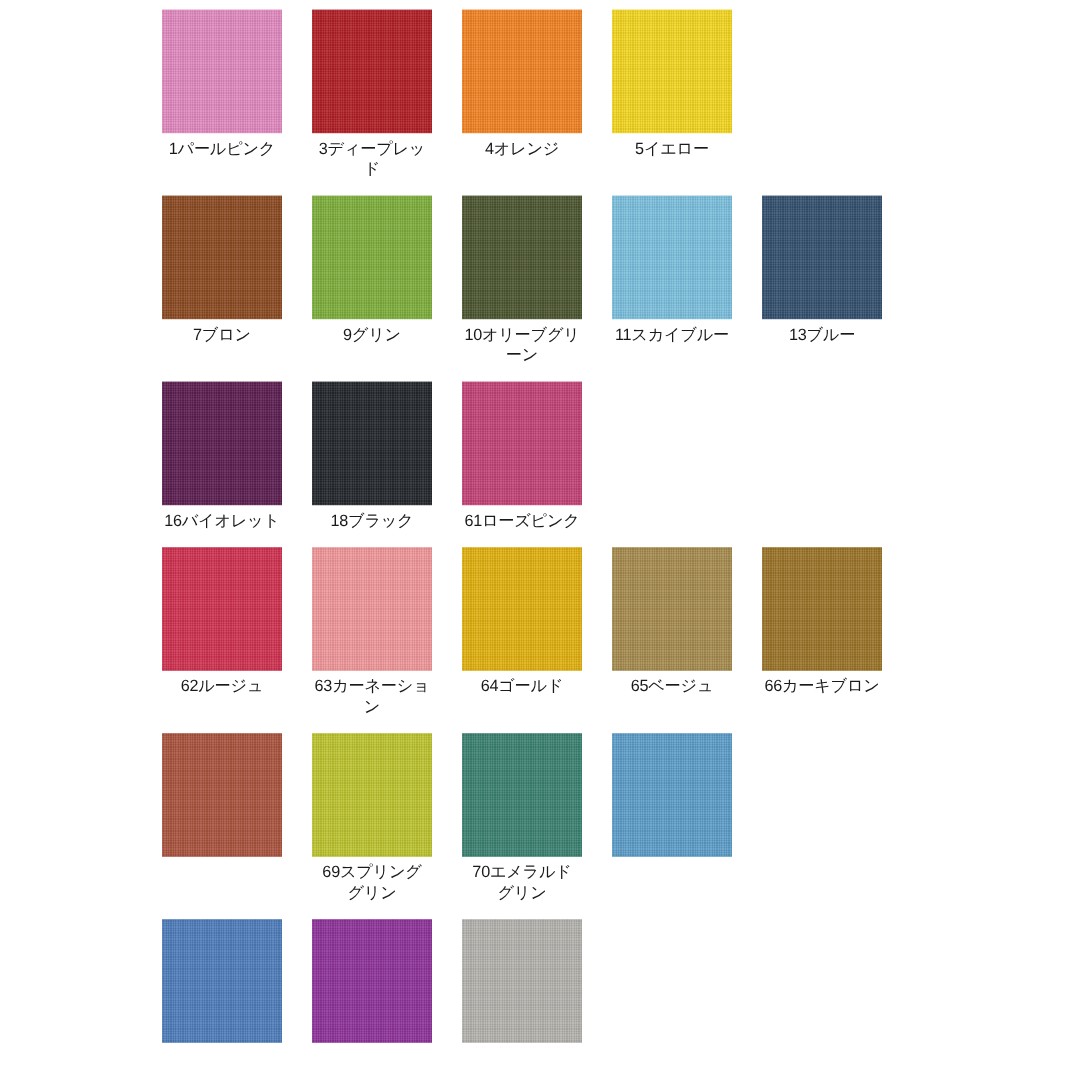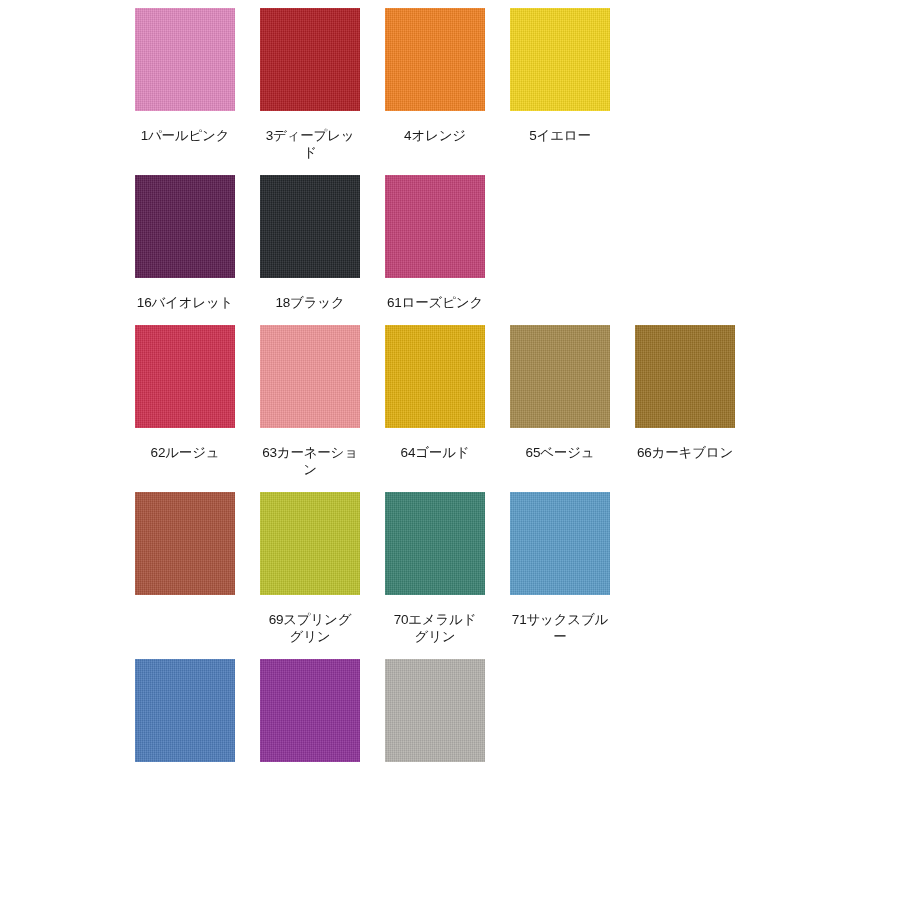--- a/index.html
+++ b/index.html
@@ -59,21 +59,21 @@
     content: "";
     position: absolute;
     inset: 0;
     background-image:
       repeating-linear-gradient(90deg, rgba(255,255,255,0.07) 0 1px, rgba(0,0,0,0.05) 1px 2px),
       repeating-linear-gradient(0deg, rgba(255,255,255,0.05) 0 1px, rgba(0,0,0,0.045) 1px 2px);
     pointer-events: none;
   }
 
   .swatch-label {
-    margin-top: 16px;
+    margin-top: 4px;
     font-size: 13.5px;
     line-height: 17px;
     text-align: center;
     letter-spacing: -0.2px;
     white-space: pre-line;
     color: #1a1a1a;
   }
 </style>
 </head>
 <body style="background-color: rgb(255, 255, 255);">
@@ -92,20 +92,42 @@
     <div class="swatch-cell">
       <div class="swatch-chip" style="background-color: rgb(240, 130, 36);"></div>
       <div class="swatch-label">4オレンジ</div>
     </div>
     <div class="swatch-cell">
       <div class="swatch-chip" style="background-color: rgb(242, 213, 32);"></div>
       <div class="swatch-label">5イエロー</div>
     </div>
   </div>
 
+  <div class="swatch-row">
+    <div class="swatch-cell">
+      <div class="swatch-chip" style="background-color: rgb(139, 74, 34);"></div>
+      <div class="swatch-label">7ブロン</div>
+    </div>
+    <div class="swatch-cell">
+      <div class="swatch-chip" style="background-color: rgb(125, 174, 60);"></div>
+      <div class="swatch-label">9グリン</div>
+    </div>
+    <div class="swatch-cell">
+      <div class="swatch-chip" style="background-color: rgb(76, 86, 48);"></div>
+      <div class="swatch-label">10オリーブグリーン</div>
+    </div>
+    <div class="swatch-cell">
+      <div class="swatch-chip" style="background-color: rgb(123, 191, 221);"></div>
+      <div class="swatch-label">11スカイブルー</div>
+    </div>
+    <div class="swatch-cell">
+      <div class="swatch-chip" style="background-color: rgb(51, 80, 111);"></div>
+      <div class="swatch-label">13ブルー</div>
+    </div>
+  </div>
 
   <div class="swatch-row">
     <div class="swatch-cell">
       <div class="swatch-chip" style="background-color: rgb(92, 31, 80);"></div>
       <div class="swatch-label">16バイオレット</div>
     </div>
     <div class="swatch-cell">
       <div class="swatch-chip" style="background-color: rgb(35, 39, 43);"></div>
       <div class="swatch-label">18ブラック</div>
     </div>
@@ -147,21 +169,20 @@
       <div class="swatch-label">69スプリング
 グリン</div>
     </div>
     <div class="swatch-cell">
       <div class="swatch-chip" style="background-color: rgb(59, 130, 114);"></div>
       <div class="swatch-label">70エメラルド
 グリン</div>
     </div>
     <div class="swatch-cell">
       <div class="swatch-chip" style="background-color: rgb(93, 157, 200);"></div>
-      <div class="swatch-label">71サックスブルー</div>
     </div>
   </div>
 
   <div class="swatch-row">
     <div class="swatch-cell">
       <div class="swatch-chip" style="background-color: rgb(78, 124, 186);"></div>
 
     </div>
     <div class="swatch-cell">
       <div class="swatch-chip" style="background-color: rgb(142, 51, 153);"></div>

